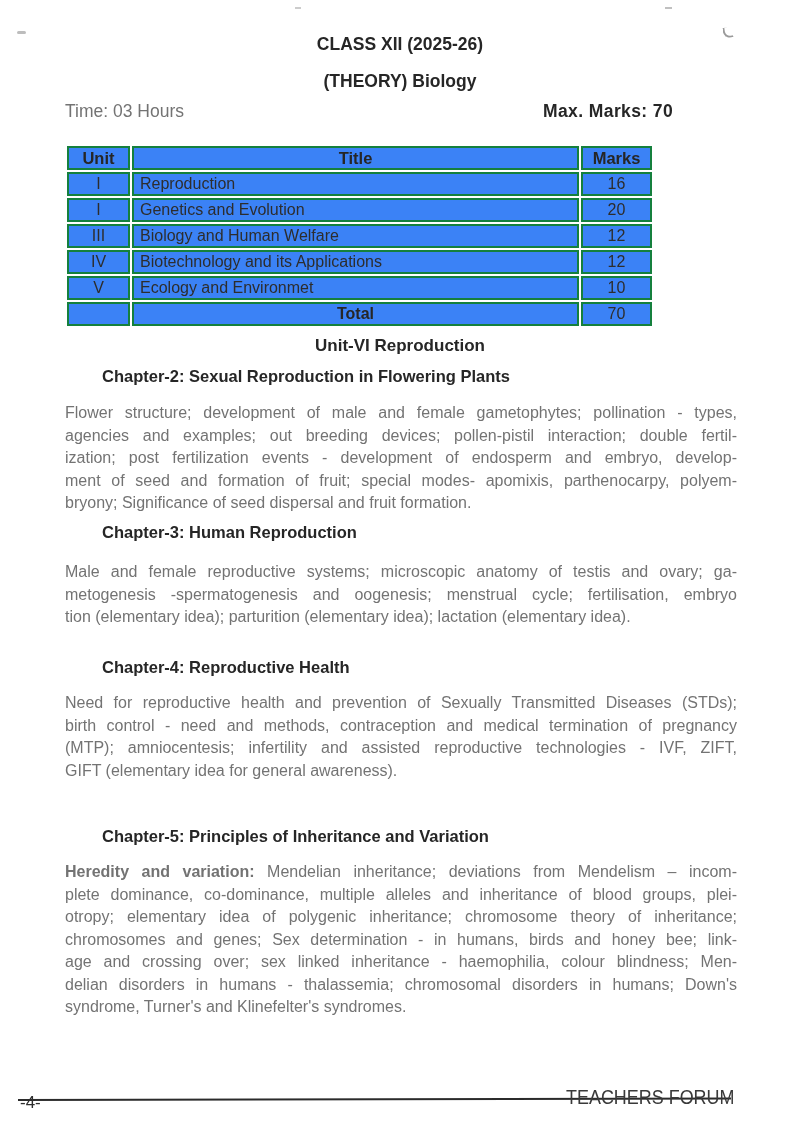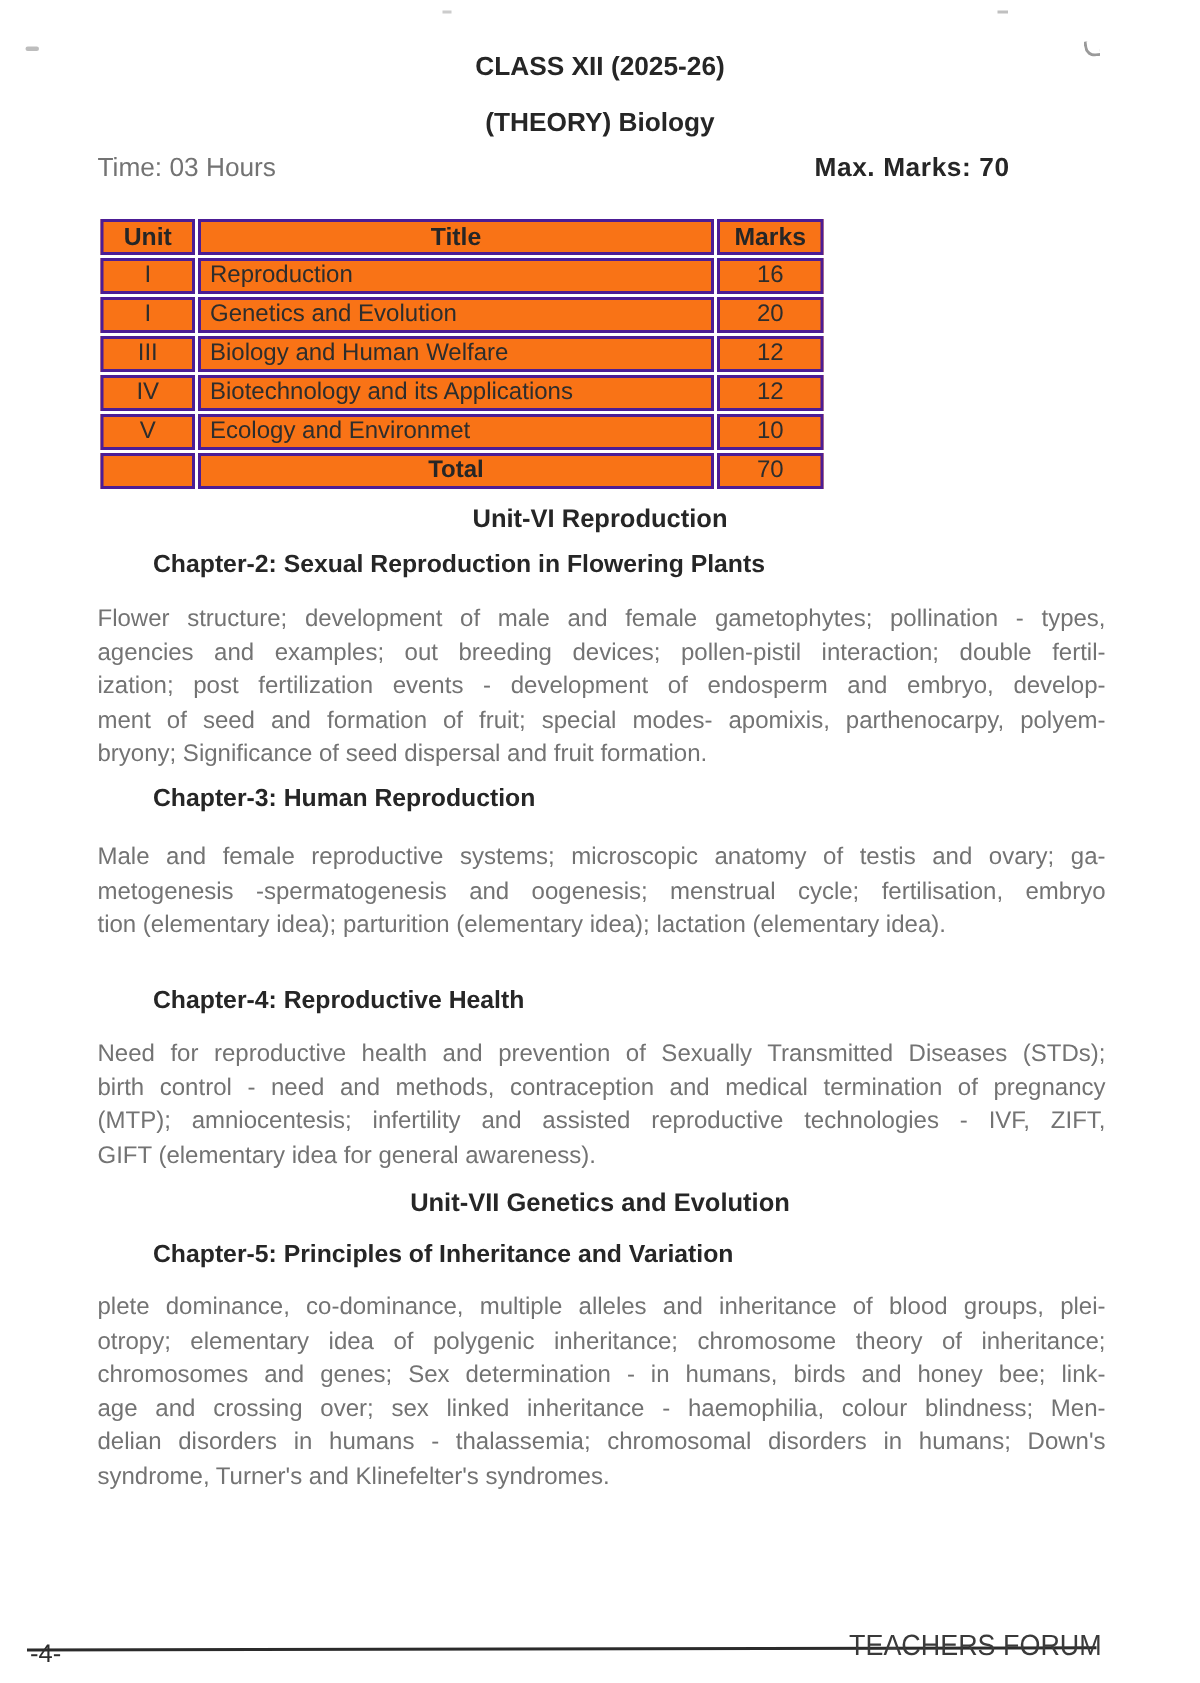--- a/index.html
+++ b/index.html
@@ -15,27 +15,27 @@
   .doc-title    { top:34px;  font-size:17.5px; font-weight:bold; color:#262626; }
   .doc-subtitle { top:71px;  font-size:17.5px; font-weight:bold; color:#262626; }
   .meta-time    { left:65px; top:101px; font-size:17.5px; font-weight:normal; color:#737373; }
   .meta-marks   { left:543px; top:101px; font-size:17.5px; font-weight:bold; color:#262626; letter-spacing:0.4px; }
 
   table.marks-table {
     position:absolute; left:65px; top:144px;
     border-collapse:separate; border-spacing:2px;
   }
   .marks-table th, .marks-table td {
-    box-sizing:border-box; border:2px solid #4c1d95;
+    box-sizing:border-box; border:2px solid #15803d;
     height:24px; padding:0 6px; font-size:16px; line-height:18px;
-    background:#f97316; white-space:nowrap;
+    background:#3b82f6; white-space:nowrap;
   }
   .marks-table th { font-size:16.5px; font-weight:bold; text-align:center; color:#262626; }
   .col-unit  { width:63px;  text-align:center; }
-  .col-title { width:344px; text-align:left; padding-left:10px; }
+  .col-title { width:447px; text-align:left; padding-left:10px; }
   .col-marks { width:71px;  text-align:center;margin-left:37px; }
   .cell-total { text-align:center !important; font-weight:bold; color:#262626; }
 
   .sec-heading { font-size:17px; font-weight:bold; color:#262626; }
   .ch-heading  { left:65px; font-size:16.5px; font-weight:bold; color:#262626;margin-left:37px; }
 
   .para { left:65px; width:672px; font-size:16px; line-height:22.5px; color:#737373; }
   .tline { text-align:justify; text-align-last:justify; }
   .tline-last { text-align-last:left; }
 
@@ -134,24 +134,24 @@
     </div>
 
   <div class="abs ch-heading" style="top:658px">Chapter-4: Reproductive Health</div>
   <div class="abs para" style="top:692px">
       <div class="tline">Need for reproductive health and prevention of Sexually Transmitted Diseases (STDs);</div>
       <div class="tline">birth control - need and methods, contraception and medical termination of pregnancy</div>
       <div class="tline">(MTP); amniocentesis; infertility and assisted reproductive technologies - IVF, ZIFT,</div>
       <div class="tline tline-last">GIFT (elementary idea for general awareness).</div>
     </div>
 
-  <div class="abs center sec-heading" style="top:792px">Unit-VII Genetics and Evolution</div>
 
   <div class="abs ch-heading" style="top:827px">Chapter-5: Principles of Inheritance and Variation</div>
   <div class="abs para" style="top:861px">
+    <div class="tline"><span class="b">Heredity and variation:</span><span> Mendelian inheritance; deviations from Mendelism – incom-</span></div>
     <div>
         <div class="tline">plete dominance, co-dominance, multiple alleles and inheritance of blood groups, plei-</div>
         <div class="tline">otropy; elementary idea of polygenic inheritance; chromosome theory of inheritance;</div>
         <div class="tline">chromosomes and genes; Sex determination - in humans, birds and honey bee; link-</div>
         <div class="tline">age and crossing over; sex linked inheritance - haemophilia, colour blindness; Men-</div>
         <div class="tline">delian disorders in humans - thalassemia; chromosomal disorders in humans; Down's</div>
         <div class="tline tline-last">syndrome, Turner's and Klinefelter's syndromes.</div>
       </div>
   </div>
 

